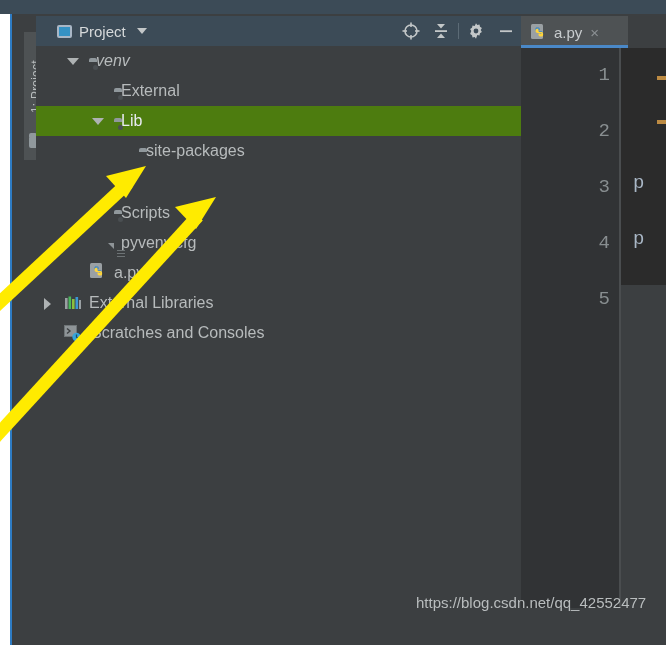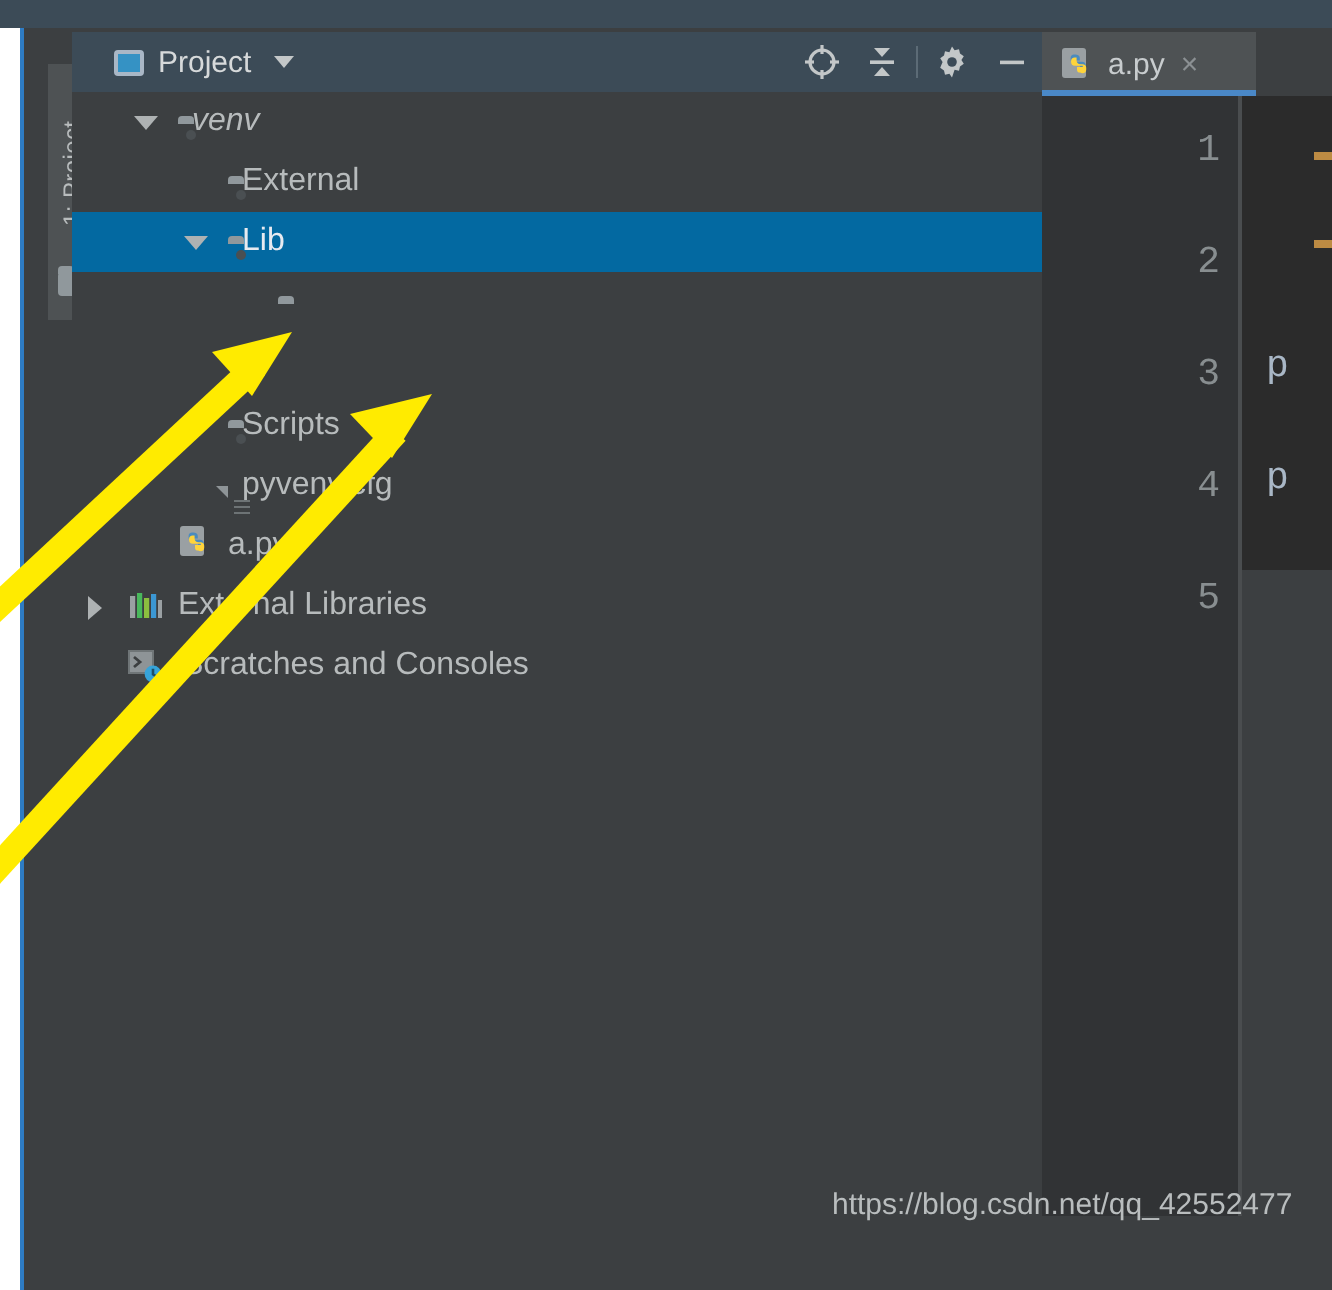--- a/index.html
+++ b/index.html
@@ -148,21 +148,21 @@
     left: 36px; top: 46px;
     width: 485px;
   }
   .row {
     position: relative;
     height: 30px;
     display: flex;
     align-items: center;
     white-space: nowrap;
   }
-  .row.selected { background: #0369a1; }
+  .row.selected { background: #4d7c0f; }
   .row .twisty {
     width: 11px; height: 11px;
     flex: 0 0 auto;
     position: relative;
   }
   .twisty.open::after {
     content: "";
     position: absolute;
     left: 0; top: 2px;
     border-left: 6px solid transparent;
@@ -429,20 +429,21 @@
         <span class="txt">External</span>
       </div>
       <div class="row selected" style="padding-left: 56px;">
         <span class="twisty open" style="margin-right: 11px;"></span>
         <span class="icon"><span class="folder dot"></span></span>
         <span class="txt">Lib</span>
       </div>
       <div class="row" style="padding-left: 81px;">
         <span class="twisty" style="margin-right: 11px;"></span>
         <span class="icon"><span class="folder"></span></span>
+        <span class="txt">site-packages</span>
       </div>
       <div class="row" style="padding-left: 56px; margin-top: 32px;">
         <span class="twisty" style="margin-right: 11px;"></span>
         <span class="icon"><span class="folder dot"></span></span>
         <span class="txt">Scripts</span>
       </div>
       <div class="row" style="padding-left: 56px;">
         <span class="twisty" style="margin-right: 11px;"></span>
         <span class="icon"><span class="filecfg"></span></span>
         <span class="txt">pyvenv.cfg</span>

